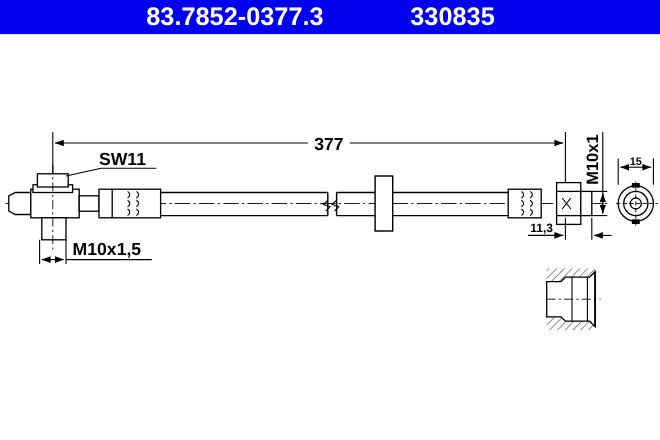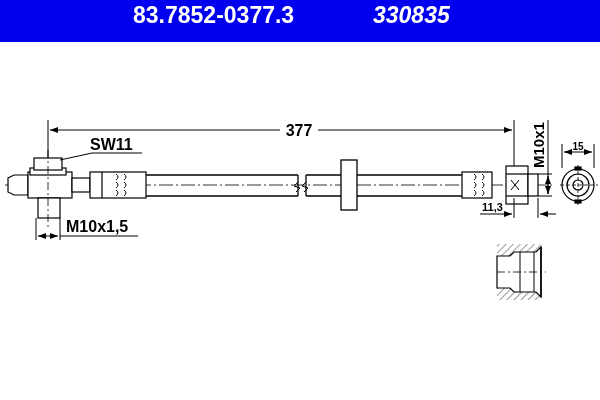--- a/index.html
+++ b/index.html
@@ -1,20 +1,20 @@
 <!DOCTYPE html>
 <html><head>
 <meta charset="utf-8">
 <style>
   html,body{margin:0;padding:0;background:#fff;}
   body{width:600px;height:400px;overflow:hidden;position:relative;font-family:"Liberation Sans",sans-serif;}
-  .titlebar{position:absolute;left:0;top:0;width:600px;height:42px;background:#0000ee;color:#fff;
+  .titlebar{position:absolute;left:0;top:0;width:600px;height:31px;background:#0000ee;color:#fff;
     font-family:"Liberation Sans",sans-serif;font-weight:bold;font-size:23px;line-height:31px;}
   .titlebar .pn{position:absolute;left:133px;top:0;}
-  .titlebar .ref{position:absolute;left:373px;top:0;font-style:italic;}
+  .titlebar .ref{position:absolute;left:373px;top:0;}
   svg{position:absolute;left:0;top:0;}
   .lbl{font-family:"Liberation Sans",sans-serif;font-weight:bold;fill:#000;}
 </style>
 </head>
 <body>
 
 <div class="titlebar">
   <span class="pn">83.7852-0377.3</span>
   <span class="ref">330835</span>
 </div>

